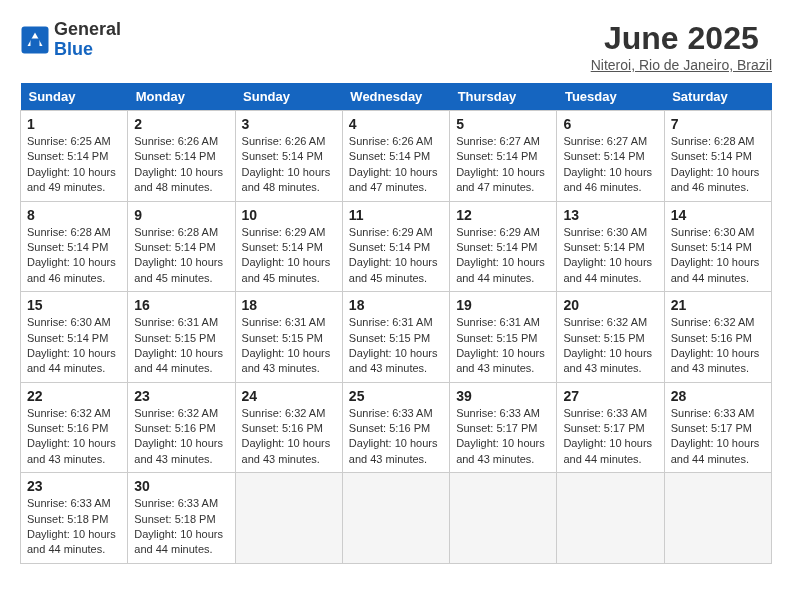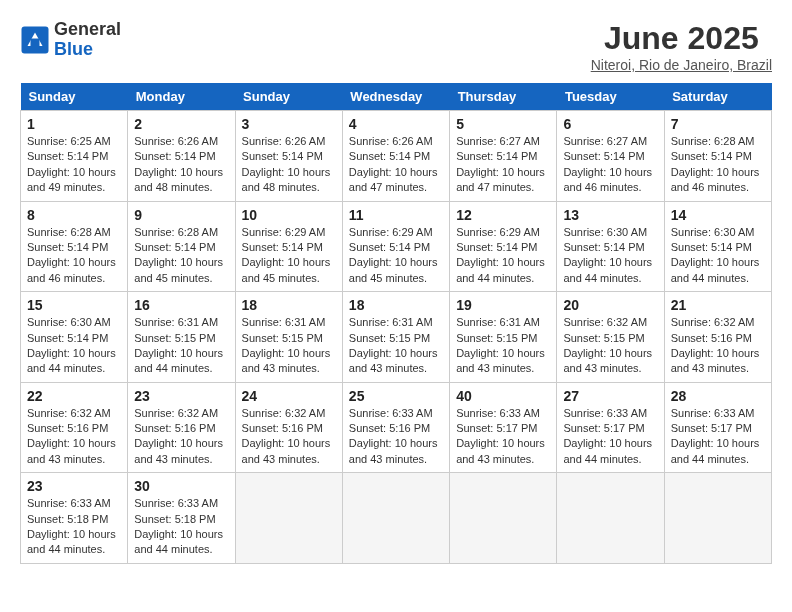--- a/index.html
+++ b/index.html
@@ -320,21 +320,21 @@
       </td>
         <td>
         <span class="day-num">25</span>
         <div class="day-info">
           Sunrise: 6:33 AM<br>
           Sunset: 5:16 PM<br>
           Daylight: 10 hours and 43 minutes.
         </div>
       </td>
         <td>
-        <span class="day-num">40</span>
+        <span class="day-num">39</span>
         <div class="day-info">
           Sunrise: 6:33 AM<br>
           Sunset: 5:17 PM<br>
           Daylight: 10 hours and 43 minutes.
         </div>
       </td>
         <td>
         <span class="day-num">27</span>
         <div class="day-info">
           Sunrise: 6:33 AM<br>

